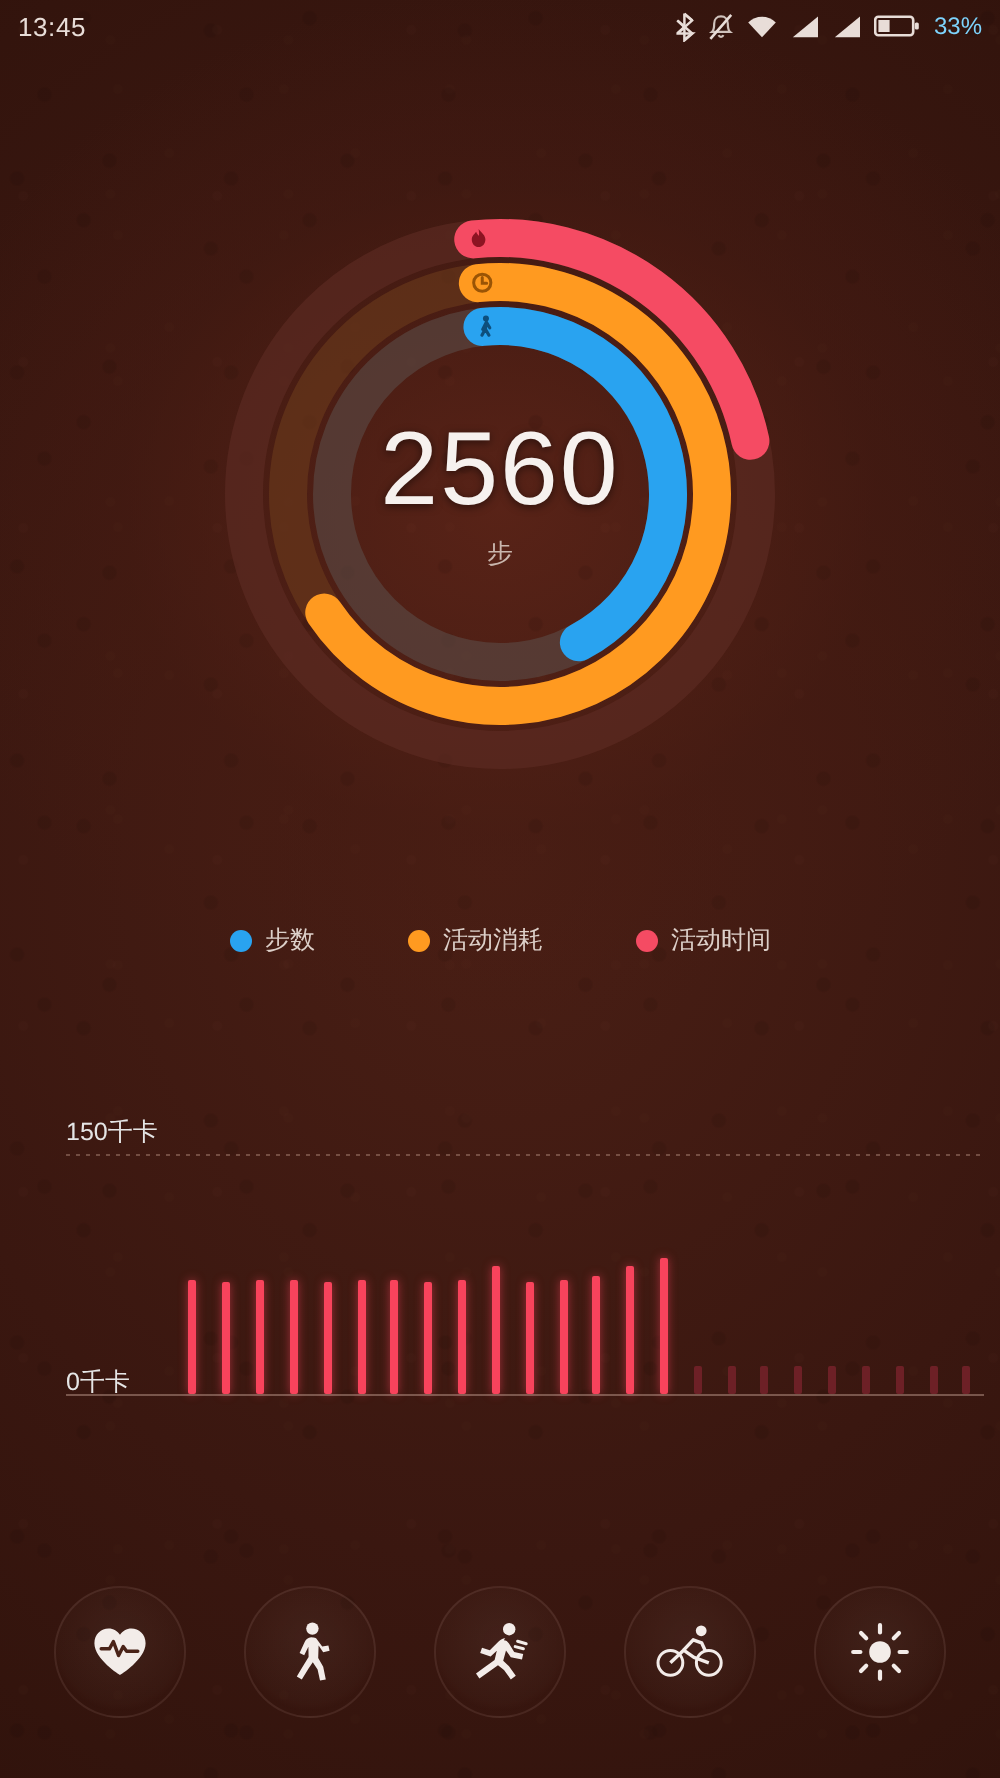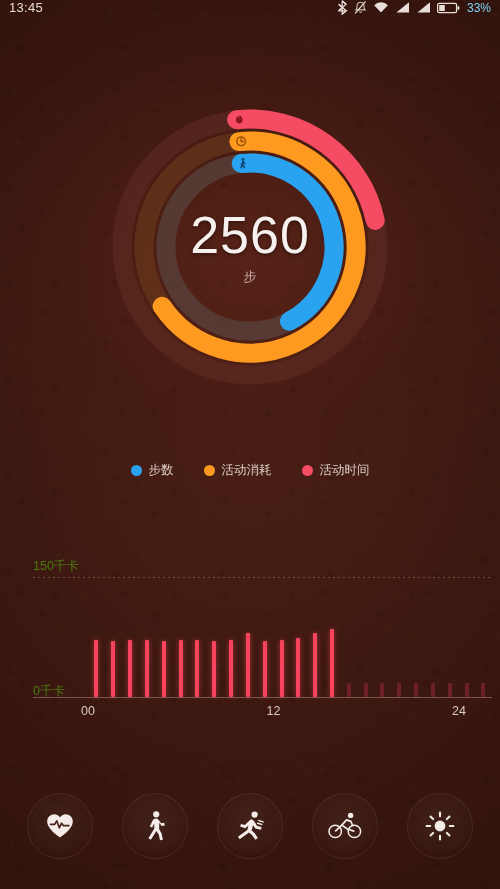--- a/index.html
+++ b/index.html
@@ -24,21 +24,21 @@
       radial-gradient(circle at 22% 52%, rgba(0,0,0,.2) 0 3px, transparent 4px),
       radial-gradient(circle at 71% 61%, rgba(255,190,150,.04) 0 2px, transparent 3px),
       radial-gradient(circle at 46% 78%, rgba(0,0,0,.22) 0 3px, transparent 4px),
       radial-gradient(circle at 91% 88%, rgba(255,190,150,.04) 0 2px, transparent 3px),
       radial-gradient(circle at 8% 92%, rgba(0,0,0,.2) 0 3px, transparent 4px);
     background-size:97px 83px, 113px 101px, 89px 77px, 127px 109px, 101px 91px, 83px 73px, 119px 103px, 93px 87px, 107px 97px;
   }
   
   .statusbar{
     position:absolute; top:0; left:0; right:0; height:26px;
-    display:flex; align-items:flex-start; justify-content:space-between;
+    display:flex; align-items:center; justify-content:space-between;
     padding:0 9px; z-index:30;
   }
   .clock{ color:#e8ddd8; font-size:13px; letter-spacing:.3px; }
   .sysicons{ display:flex; align-items:center; gap:6px; }
   .sysicons svg{ display:block; }
   .batt-pct{ color:#7dd3fc; font-size:12px; margin-left:1px; }
 
   
   .rings-wrap{
     position:absolute; left:0; right:0; top:92px; height:310px;
@@ -52,30 +52,30 @@
   }
   .steps-num{
     color:#f6f1ee; font-size:52px; font-weight:400; line-height:1;
     letter-spacing:1px; text-shadow:0 1px 4px rgba(0,0,0,.5);
   }
   .steps-unit{ color:#c9b6ad; font-size:13px; margin-top:7px; }
 
   
   .legend{
     position:absolute; top:462px; left:0; right:0;
-    display:flex; align-items:center; justify-content:center; gap:30px;
+    display:flex; align-items:center; justify-content:center; gap:46px;
   }
   .legend-item{ display:flex; align-items:center; gap:7px; }
   .legend-dot{ width:11px; height:11px; border-radius:50%; display:block; }
   .legend-label{ color:#ddd0c9; font-size:12.5px; }
 
   
   .chart{ position:absolute; left:0; right:0; top:558px; height:175px; }
   .axis-label{
-    position:absolute; color:#4d7c0f; font-size:12.5px; white-space:nowrap;text-align:center;
+    position:absolute; color:#e5e5e5; font-size:12.5px; white-space:nowrap;text-align:center;
   }
   .lbl-top{ left:33px; top:0px; }
   .lbl-zero{ left:33px; top:125px; }
   .gridline{
     position:absolute; left:33px; right:8px; top:19px; height:1px;
     background-image:linear-gradient(to right, rgba(190,150,135,.42) 0 2px, transparent 2px 5px);
     background-size:5px 1px;
   }
   .baseline{
     position:absolute; left:33px; right:8px; top:139px; height:1px;
@@ -255,25 +255,20 @@
         <div class="bar off" style="height: 14.26px;"></div>
       </div>
       <div class="bar-slot">
         <div class="bar off" style="height: 14.26px;"></div>
       </div>
       <div class="bar-slot">
         <div class="bar off" style="height: 14.26px;"></div>
       </div>
     </div>
   <div class="baseline"></div>
-  <div class="xticks" id="xticks">
-      <span class="xtick" style="left: 55px;">00</span>
-      <span class="xtick" style="left: 240.5px;">12</span>
-      <span class="xtick" style="left: 426px;">24</span>
-    </div>
 </div>
 
 <div class="bottomnav">
   <div class="navbtn">
     <svg width="30" height="28" viewBox="0 0 30 28">
       <path d="M15 25.5S2.2 17.6 2.2 9.6C2.2 5.2 5.6 2.3 9.3 2.3c2.4 0 4.5 1.3 5.7 3.1 1.2-1.8 3.3-3.1 5.7-3.1 3.7 0 7.1 2.9 7.1 7.3 0 8-12.8 15.9-12.8 15.9z" fill="#f3ece9"></path>
       <path d="M5.6 12.4h4.1l2-3.6 2.6 7 2.3-4.6 1.7 2.4h5.6" fill="none" stroke="#4a2318" stroke-width="1.7" stroke-linejoin="round" stroke-linecap="round"></path>
     </svg>
   </div>
   <div class="navbtn">

